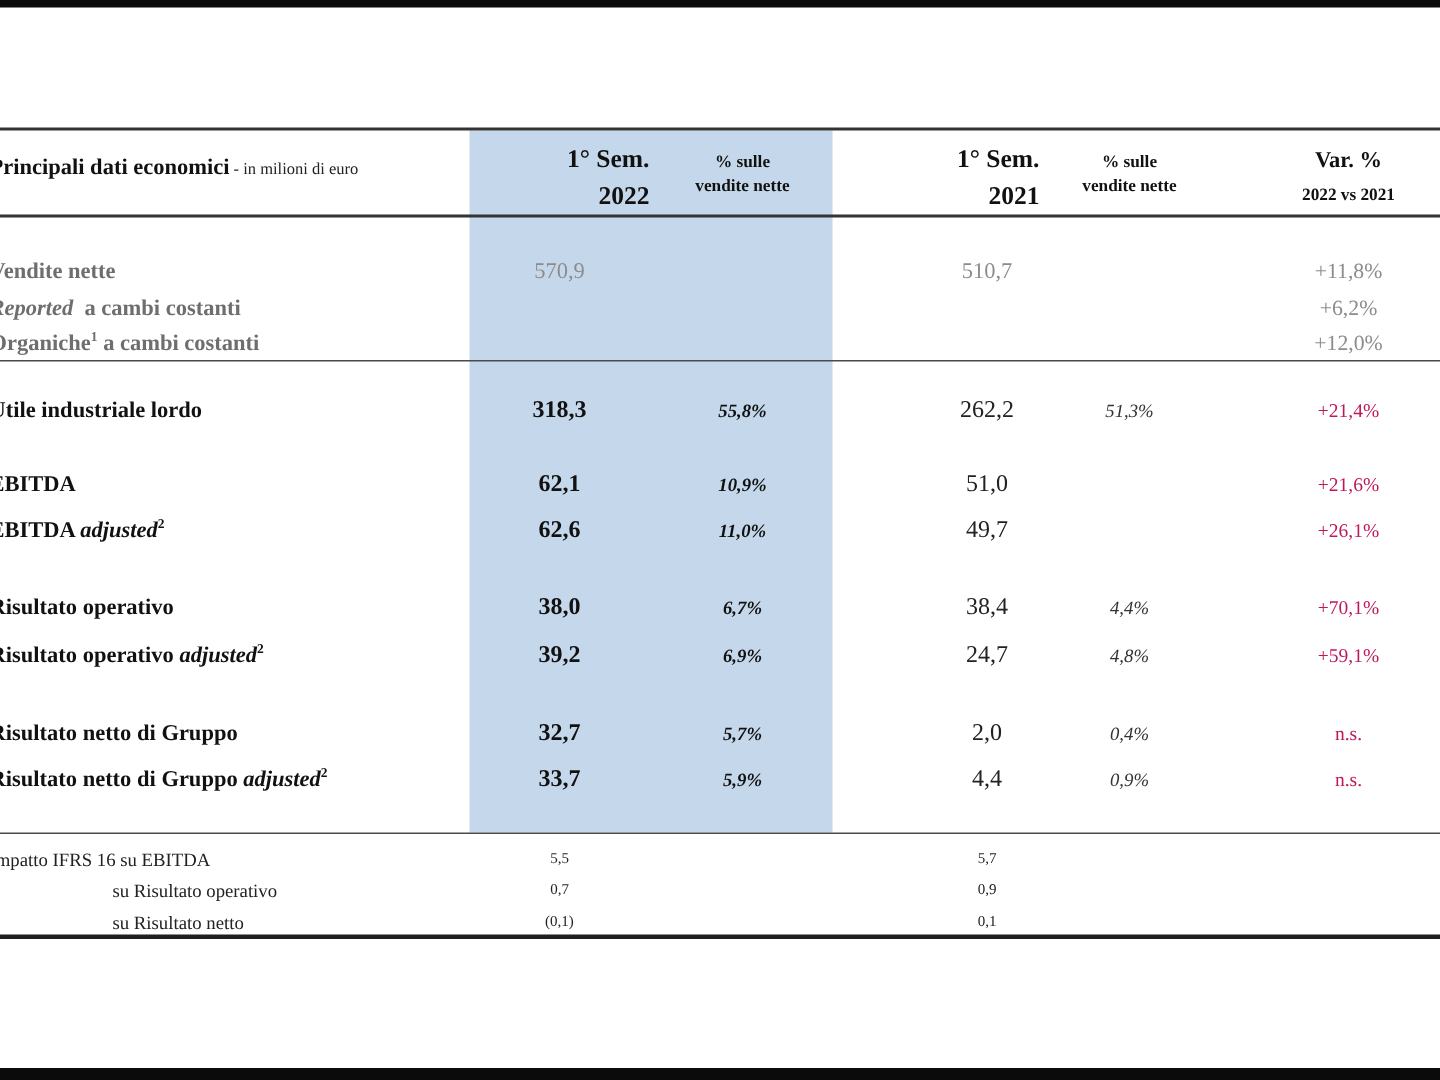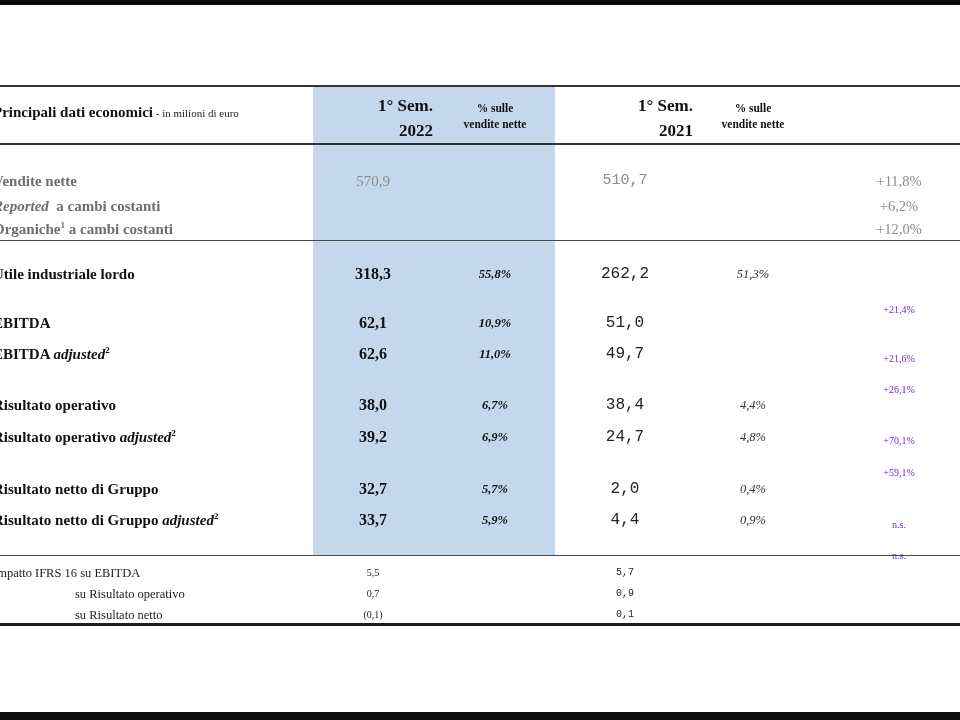--- a/index.html
+++ b/index.html
@@ -29,37 +29,37 @@
   .hdr-var{left:838px;top:97px;width:122px;color:#111;}
   .hdr-var .v-main{font-weight:bold;font-size:15px;line-height:20px;}
   .hdr-var .v-sub{font-weight:bold;font-size:11.5px;line-height:16px;margin-top:5px;}
 
   
   .row{position:absolute;left:0;width:960px;height:26px;line-height:26px;}
   .cell{position:absolute;top:0;height:100%;text-align:center;}
   .c-label{left:-7px;width:330px;text-align:left;}
   .c-v2022{left:313px;width:120px;}
   .c-p2022{left:436px;width:118px;}
-  .c-v2021{left:565px;width:120px;font-family:Liberation Mono, monospace;}
+  .c-v2021{left:598px;width:120px;}
   .c-p2021{left:693px;width:120px;}
   .c-var{left:838px;width:122px;}
   .lbl-part{white-space:pre;}
   .it{font-style:italic;}
   sup{font-size:9px;vertical-align:6px;line-height:0;}
 
   .g-gray .c-label{color:#6e6e6e;font-weight:bold;font-size:15px;}
   .g-gray .c-v2022,.g-gray .c-v2021{color:#8c8c8c;font-size:15px;}
   .g-gray .c-var{color:#8c8c8c;font-size:14.5px;}
 
   .g-main .c-label{color:#111;font-weight:bold;font-size:15px;}
   .g-main .c-v2022{color:#111;font-weight:bold;font-size:16px;}
   .g-main .c-p2022{color:#111;font-weight:bold;font-style:italic;font-size:12.5px;}
   .g-main .c-v2021{color:#222;font-size:16px;}
   .g-main .c-p2021{color:#333;font-style:italic;font-size:12.5px;}
-  .g-main .c-var{color:#6d28d9;font-size:10px;margin-top:36px;}
+  .g-main .c-var{color:#be185d;font-size:13px;}
 
   .g-small{height:22px;line-height:22px;}
   .g-small .c-label{color:#222;font-size:12.5px;}
   .g-small .c-label.indent{padding-left:82px;}
   .g-small .c-v2022,.g-small .c-v2021{color:#222;font-size:10px;}
 </style>
 </head>
 <body>
 
 <div class="page">
@@ -84,20 +84,24 @@
     <div>% sulle</div>
     <div>vendite nette</div>
   </div>
   <div class="hdr hdr-sem s2021">
     <div>1° Sem.</div>
     <div>2021</div>
   </div>
   <div class="hdr hdr-pct p2021">
     <div>% sulle</div>
     <div>vendite nette</div>
+  </div>
+  <div class="hdr hdr-var">
+    <div class="v-main">Var. %</div>
+    <div class="v-sub">2022 vs 2021</div>
   </div>
 
   <div class="row g-gray" style="top:168px">
     <span class="cell c-label"><span class="lbl-part">Vendite nette</span></span>
     <span class="cell c-v2022">570,9</span>
     <span class="cell c-v2021">510,7</span>
     <span class="cell c-var">+11,8%</span>
   </div>
   <div class="row g-gray" style="top:193px">
     <span class="cell c-label"><span class="lbl-part it">Reported </span><span class="lbl-part"> a cambi costanti</span></span>

